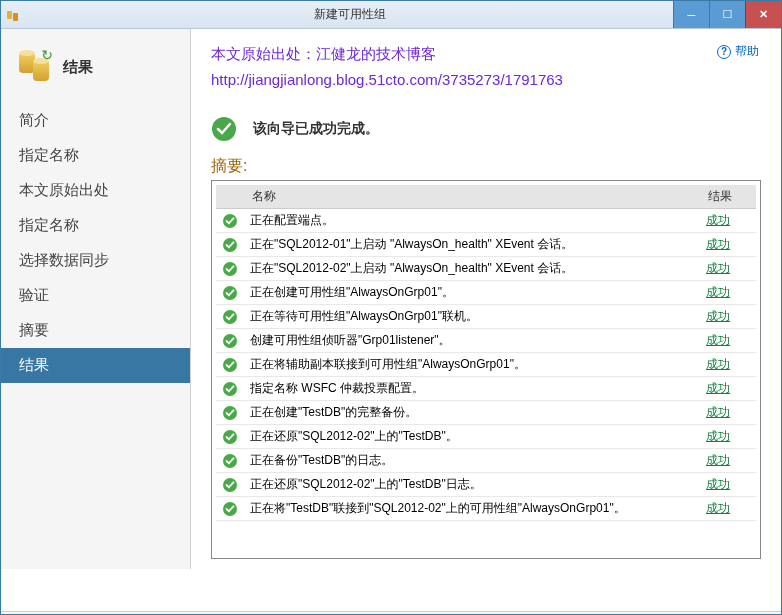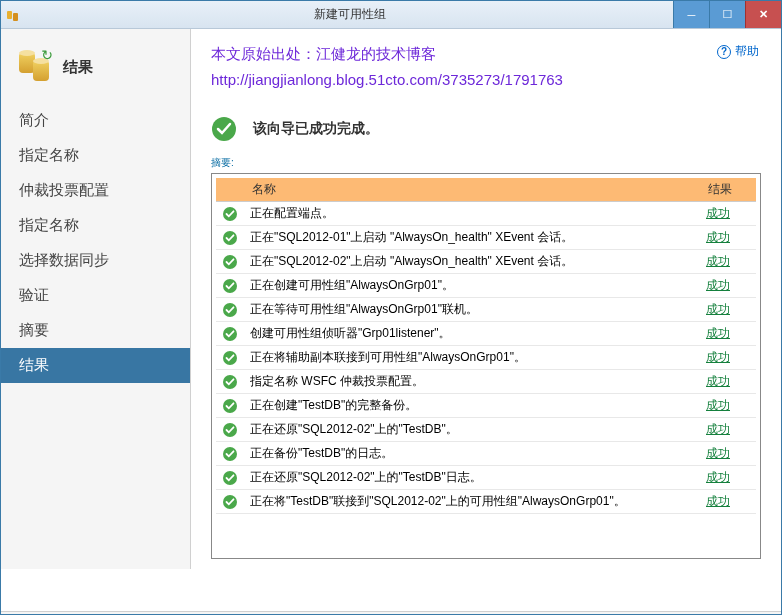--- a/index.html
+++ b/index.html
@@ -24,24 +24,24 @@
     
     .main { flex: 1; padding: 12px 20px 10px 20px; position: relative; display: flex; flex-direction: column; }
     .watermark { color: #6d28d9; font-size: 15px; line-height: 1.7; margin-bottom: 6px; }
     .help-link { position: absolute; right: 22px; top: 14px; color: #0066cc; display: flex; align-items: center; gap: 4px; }
     .help-icon { width: 14px; height: 14px; border-radius: 50%; border: 1.5px solid #0066cc; color: #0066cc; font-size: 10px; font-weight: bold; display: inline-flex; align-items: center; justify-content: center; }
     
     .success-banner { display: flex; align-items: center; gap: 16px; margin: 18px 0 14px 0; }
     .big-check { width: 26px; height: 26px; }
     .success-text { font-size: 14px; font-weight: bold; color: #333; }
     
-    .summary-label { font-size: 10px; color: #0369a1; margin-bottom: 3px; }
+    .summary-label { font-size: 16px; color: #a16207; margin-bottom: 3px; }
     .results-wrap { border: 1px solid #888; padding: 4px; flex: 1; overflow: auto; }
     .results-table { width: 100%; border-collapse: collapse; font-size: 12px; }
-    .results-table th { text-align: left; font-weight: normal; padding: 3px 8px; border-bottom: 1px solid #ccc; background: #fdba74; color: #333; }
+    .results-table th { text-align: left; font-weight: normal; padding: 3px 8px; border-bottom: 1px solid #ccc; background: #e5e5e5; color: #333; }
     .results-table td { padding: 3px 6px; border-bottom: 1px solid #e8e8e8; vertical-align: middle; }
     .results-table td.icon-cell { width: 20px; }
     .results-table td.result-cell { width: 56px; }
     .row-check { width: 16px; height: 16px; display: block; }
     .link { color: #15803d; text-decoration: underline; cursor: pointer; }
     
     .footer { height: 45px; border-top: 1px solid #d0d0d0; display: flex; align-items: center; justify-content: flex-end; padding: 4px 18px; gap: 8px; background: #f5f5f5; margin-top: 42px; }
     .footer button { font-size: 12px; padding: 4px 12px; min-width: 90px; background: #f0f0f0; border: 1px solid #aaa; cursor: pointer; }
     .footer button:disabled { color: #999; }
     
@@ -76,21 +76,21 @@
       <span class="sidebar-header-icon db-icon">
         <span class="db-cyl c1"></span>
         <span class="db-cyl c2"></span>
         <span class="arrow-sync">↻</span>
       </span>
       <span class="sidebar-header-title">结果</span>
     </div>
     <div id="nav-list">
         <div class="nav-item">简介</div>
         <div class="nav-item">指定名称</div>
-        <div class="nav-item">仲裁投票配置</div>
+        <div class="nav-item">本文原始出处</div>
         <div class="nav-item">指定名称</div>
         <div class="nav-item">选择数据同步</div>
         <div class="nav-item">验证</div>
         <div class="nav-item">摘要</div>
         <div class="nav-item active">结果</div>
       </div>
   </div>
 
   <div class="main">
     <div class="watermark">

